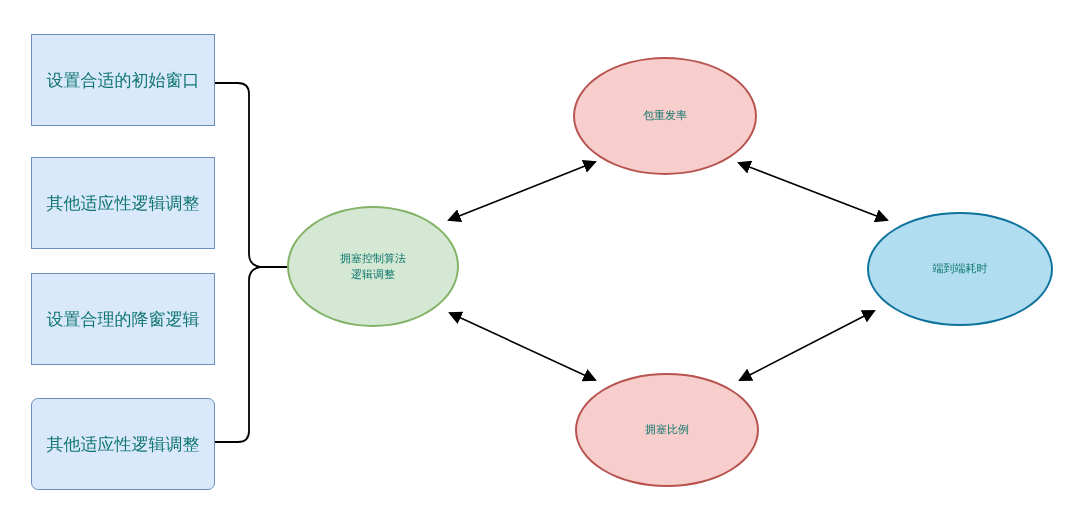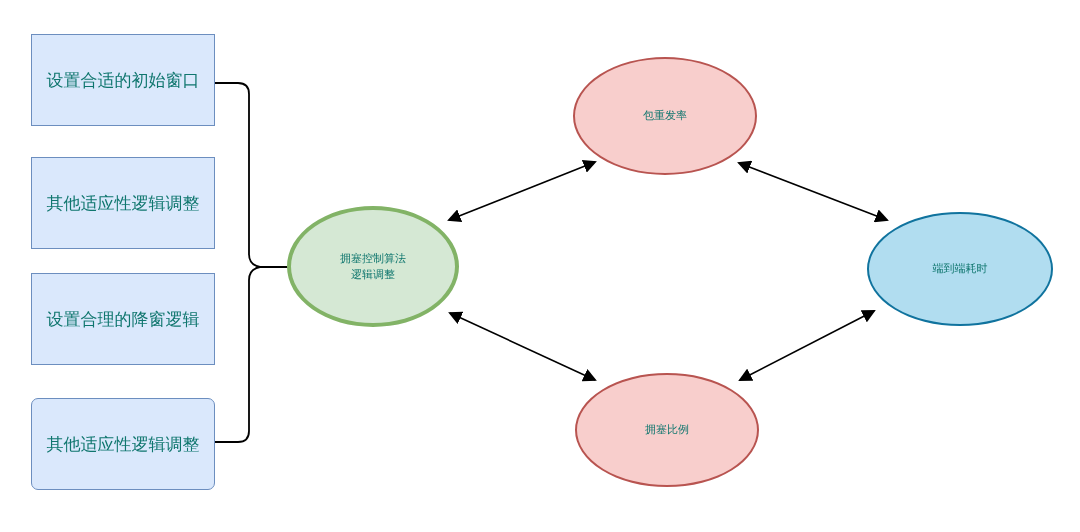--- a/index.html
+++ b/index.html
@@ -43,21 +43,21 @@
     display: flex;
     flex-direction: column;
     align-items: center;
     justify-content: center;
     text-align: center;
     font-size: 11px;
     line-height: 1.45;
   }
   .ellipse.center-node {
     left: 287px; top: 206px; width: 172px; height: 121px;
-    background: #d5e8d4; border: 4px solid #a16207;
+    background: #d5e8d4; border: 2px solid #a16207;
   }
   .ellipse.top-node {
     left: 573px; top: 57px; width: 184px; height: 118px;
     background: #f8cecc; border: 2px solid #b85450;
   }
   .ellipse.bottom-node {
     left: 575px; top: 373px; width: 184px; height: 114px;
     background: #f8cecc; border: 2px solid #b85450;
   }
   .ellipse.right-node {

